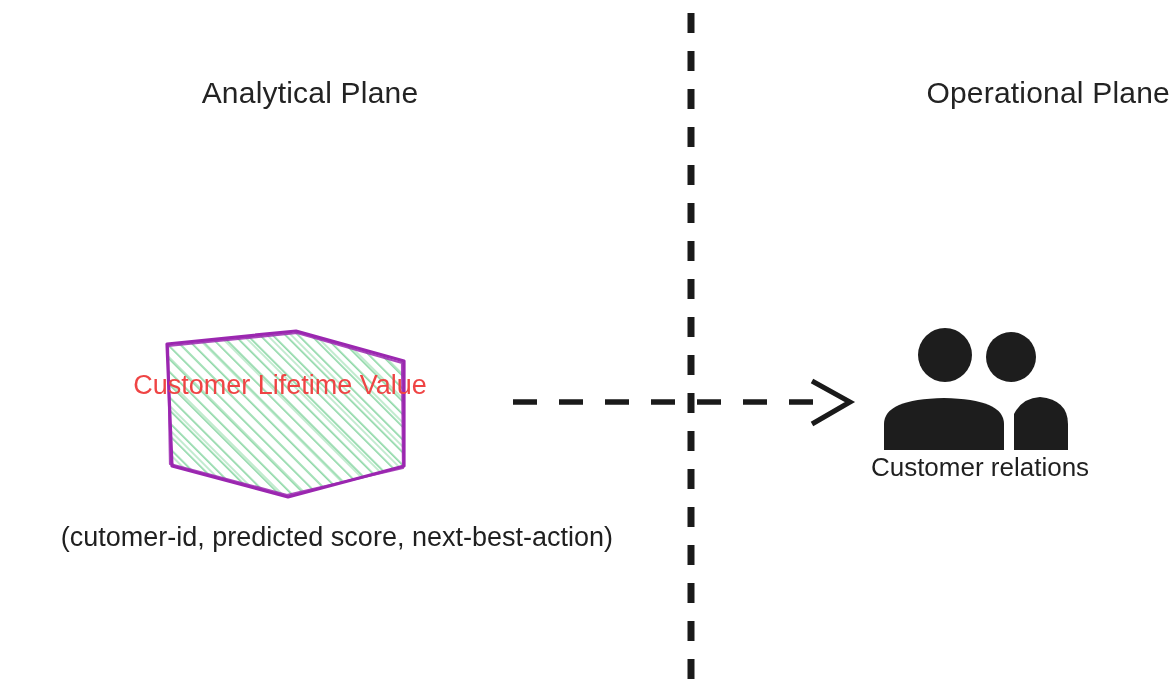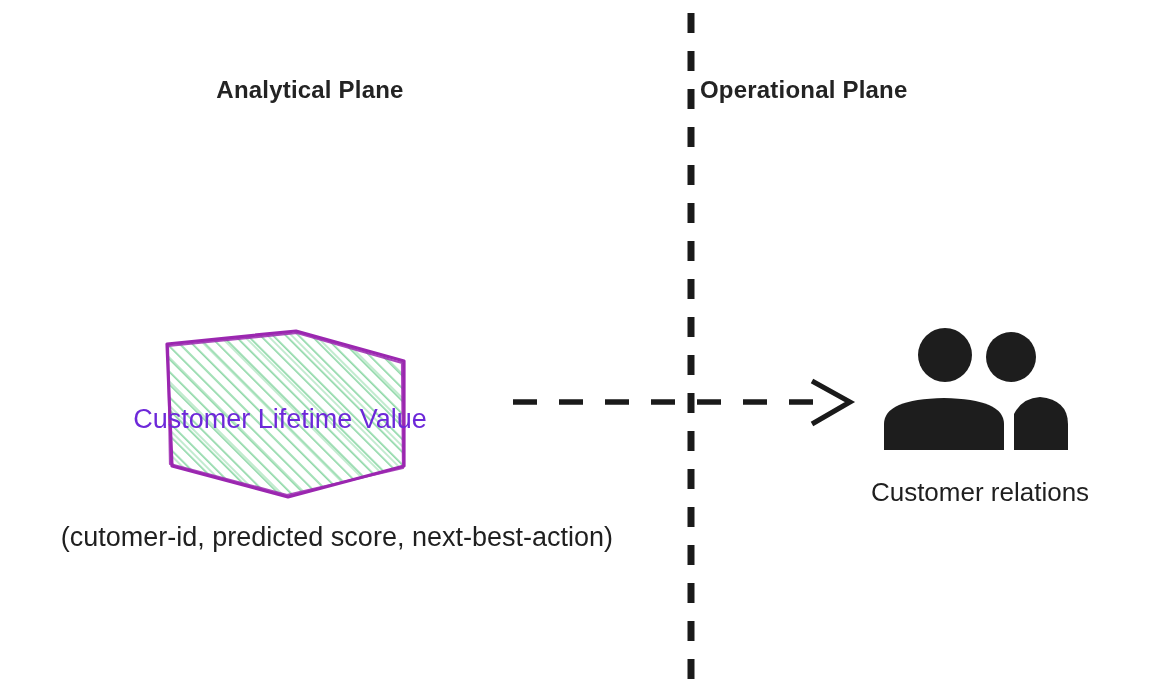--- a/index.html
+++ b/index.html
@@ -14,66 +14,66 @@
   #canvas {
     position: relative;
     width: 1170px;
     height: 696px;
     background: #ffffff;
     overflow: hidden;
   }
   .plane-title {
     position: absolute;
     font-family: "Liberation Sans", sans-serif;
-    font-size: 24px;
-    font-weight: 700;
+    font-size: 30px;
+    font-weight: 400;
     color: #232323;
     letter-spacing: 0.2px;
     white-space: nowrap;
   }
   #analytical-plane-title {
     left: 0;
     width: 620px;
     top: 76px;
     text-align: center;
   }
   #operational-plane-title {
     left: 700px;
     width: 470px;
     top: 76px;
-    text-align: left;
+    text-align: right;
   }
   .hex-label {
     position: absolute;
     left: 0;
     width: 560px;
-    top: 404px;
+    top: 370px;
     text-align: center;
     font-family: "Liberation Sans", sans-serif;
     font-size: 27px;
-    color: #6d28d9;
+    color: #ef4444;
     white-space: nowrap;
     pointer-events: none;
   }
   .tuple-caption {
     position: absolute;
     left: 0;
     width: 613px;
     top: 522px;
     text-align: right;
     font-family: "Liberation Sans", sans-serif;
     font-size: 27px;
     color: #1f1f1f;
     white-space: nowrap;
   }
   .people-label {
     position: absolute;
     left: 800px;
     width: 360px;
-    top: 477px;
+    top: 452px;
     text-align: center;
     font-family: "Liberation Sans", sans-serif;
     font-size: 26px;
     color: #1f1f1f;
     white-space: nowrap;
   }
   svg.layer {
     position: absolute;
     left: 0;
     top: 0;

